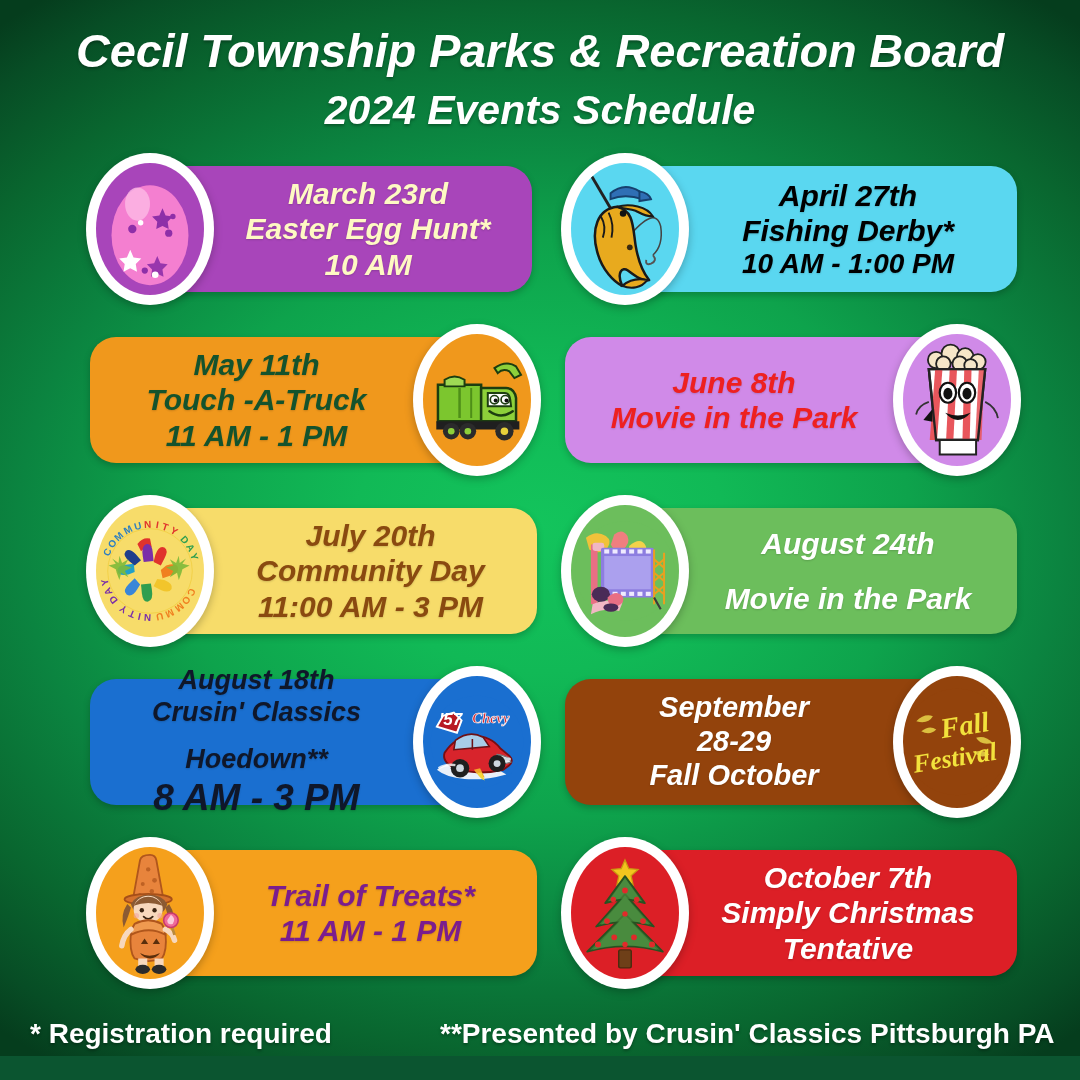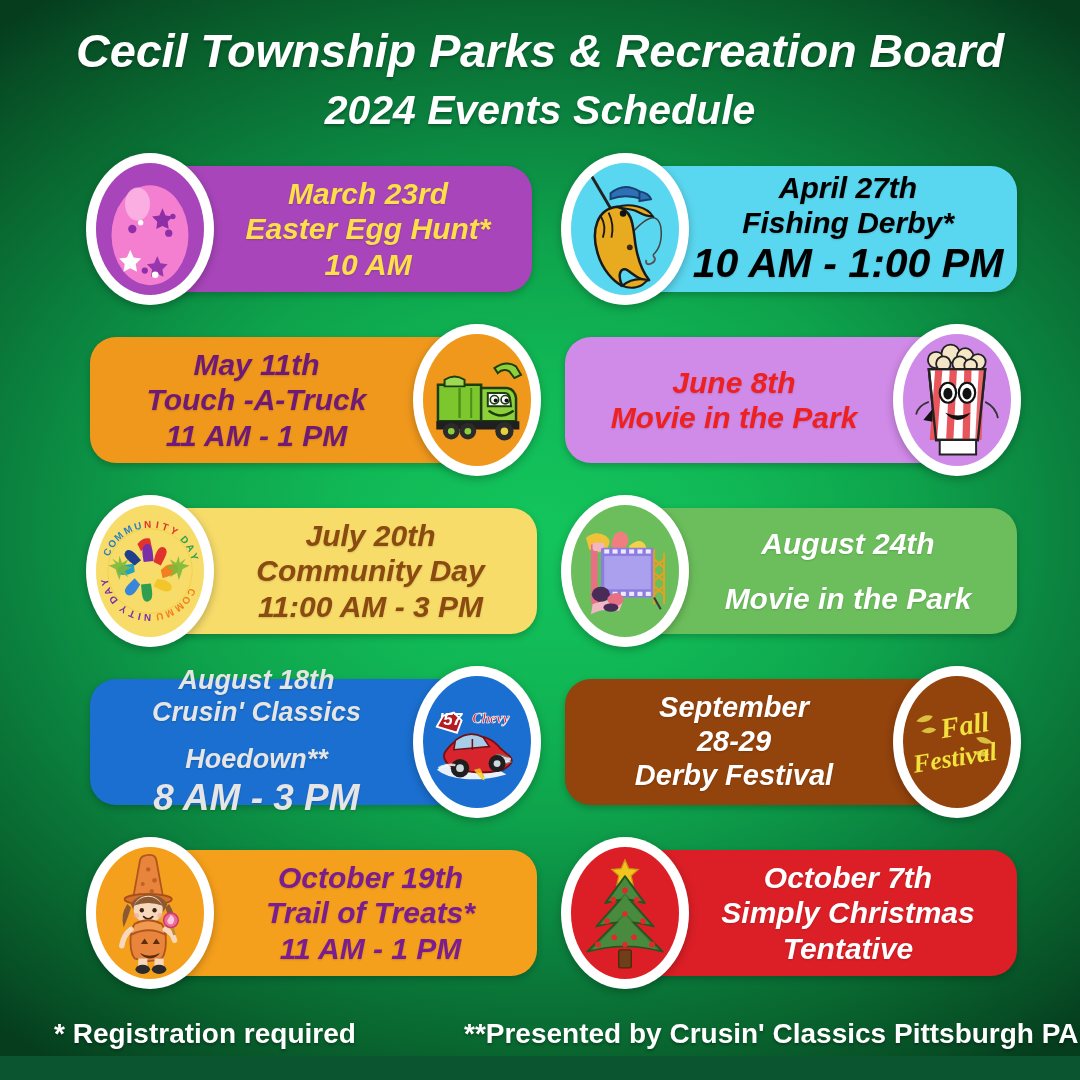--- a/index.html
+++ b/index.html
@@ -74,21 +74,20 @@
   .icon-right .pill{margin-right:62px;padding-right:78px;padding-left:26px;}
 
   
   .footer{
     position:absolute;left:0;right:0;bottom:22px;
     display:flex;align-items:center;
   }
   .foot-note{
     color:#ffffff;font-weight:bold;font-size:28px;white-space:nowrap;
     text-shadow:0 2px 3px rgba(0,0,0,.30);
-    margin-left:24px;
   }
   .foot-left{position:absolute;left:30px;}
   .foot-right{position:absolute;left:440px;}
 </style>
 </head>
 <body>
 
 <div class="poster">
 
   <div class="header">
@@ -113,21 +112,21 @@
                   <circle cx="72" cy="48" r="2.6"></circle>
     </g>
     <g fill="#ffffff">
       <path d="M31 80l3.2 7.4 7.4 1-5.3 5.3 1.2 7.3-6.5-3.3-6.5 3.3 1.2-7.3-5.3-5.3 7.4-1z"></path>
       <circle cx="55" cy="104" r="3.2"></circle>
                   <circle cx="41" cy="54" r="2.6"></circle>
     </g>
   </svg>
             </div>
           </div>
-          <div class="pill" style="background: rgb(168, 69, 186); color: #fde047; width: 380px;">
+          <div class="pill" style="background: rgb(168, 69, 186); color: #fef9c3; width: 380px;">
             <div class="ln" style="font-size: 30px;">March 23rd</div>
             <div class="ln" style="font-size: 30px;">Easter Egg Hunt*</div>
             <div class="ln" style="font-size: 30px;">10 AM</div>
           </div>
         </div>
         <div class="card right-col icon-left">
           <div class="medallion">
             <div class="inner" style="background: rgb(90, 215, 240);">
               <svg viewBox="0 0 110 130" width="106" height="128">
     <path d="M18 6 L58 74" stroke="#222" stroke-width="3" fill="none"></path>
@@ -141,27 +140,27 @@
     <circle cx="53" cy="49" r="3.4" fill="#111"></circle>
     <path d="M40 28 q14 -12 30 -2 l3 8 q-18 -6 -33 0 Z" fill="#2f6fb5" stroke="#16406e" stroke-width="2"></path>
     <path d="M70 26 q10 2 12 8 l-12 2 Z" fill="#2f6fb5" stroke="#16406e" stroke-width="2"></path>
     <circle cx="60" cy="84" r="3" fill="#3a2a10"></circle>
   </svg>
             </div>
           </div>
           <div class="pill" style="background: rgb(90, 215, 240); color: rgb(0, 0, 0); width: 390px;">
             <div class="ln" style="font-size: 30px;">April 27th</div>
             <div class="ln" style="font-size: 30px;">Fishing Derby*</div>
-            <div class="ln" style="font-size: 41px;">10 AM - 1:00 PM</div>
+            <div class="ln" style="font-size: 28px;">10 AM - 1:00 PM</div>
           </div>
         </div>
       </div>
       <div class="row">
         <div class="card left-col icon-right">
-          <div class="pill" style="background: rgb(240, 152, 28); color: #701a75; width: 385px;">
+          <div class="pill" style="background: rgb(240, 152, 28); color: #14532d; width: 385px;">
             <div class="ln" style="font-size: 30px;">May 11th</div>
             <div class="ln" style="font-size: 30px;">Touch -A-Truck</div>
             <div class="ln" style="font-size: 30px;">11 AM - 1 PM</div>
           </div>
           <div class="medallion">
             <div class="inner" style="background: rgb(240, 152, 28);">
               <svg viewBox="0 0 130 110" width="112" height="95">
     <path d="M86 16 q14 -10 26 -2 l6 10 -8 4 -6 -8 q-8 -4 -14 2 Z" fill="#8dd03a" stroke="#1c3d10" stroke-width="2.4"></path>
     <path d="M18 36 h52 v44 h-52 z" fill="#7cc62e" stroke="#1c3d10" stroke-width="3"></path>
     <path d="M26 30 q12 -8 24 0 l0 8 h-24 z" fill="#9fd954" stroke="#1c3d10" stroke-width="2.4"></path>
@@ -331,21 +330,21 @@
             </div>
           </div>
           <div class="pill" style="background: rgb(108, 190, 92); color: rgb(255, 255, 255); width: 390px; gap: 20px;">
             <div class="ln" style="font-size: 30px;">August 24th</div>
             <div class="ln" style="font-size: 30px;">Movie in the Park</div>
           </div>
         </div>
       </div>
       <div class="row">
         <div class="card left-col icon-right">
-          <div class="pill" style="background: rgb(26, 111, 208); color: #e5e5e5; width: 385px;">
+          <div class="pill" style="background: rgb(26, 111, 208); color: #0f172a; width: 385px;">
             <div class="ln" style="font-size: 27px;">August 18th</div>
             <div class="ln" style="font-size: 27px;">Crusin' Classics</div>
             <div class="ln" style="font-size: 27px; margin-top: 16px;">Hoedown**</div>
             <div class="ln" style="font-size: 37px;">8 AM - 3 PM</div>
           </div>
           <div class="medallion">
             <div class="inner" style="background: rgb(26, 111, 208);">
               <svg viewBox="0 0 140 120" width="118" height="102">
     <circle cx="70" cy="60" r="60" fill="#1a6fd0"></circle>
     <g transform="translate(8,6)">
@@ -367,21 +366,21 @@
     <path d="M70 100 q4 8 10 10 q-2 -6 -4 -10 Z" fill="#f5d63a"></path>
     <path d="M20 94 q10 -6 22 -4" stroke="#fff" stroke-width="3" fill="none" opacity=".8"></path>
   </svg>
             </div>
           </div>
         </div>
         <div class="card right-col icon-right">
           <div class="pill" style="background: rgb(147, 67, 12); color: rgb(255, 255, 255); width: 390px;">
             <div class="ln" style="font-size: 29px;">September</div>
             <div class="ln" style="font-size: 29px;">28-29</div>
-            <div class="ln" style="font-size: 29px;">Derby Festival</div>
+            <div class="ln" style="font-size: 29px;">Fall October</div>
           </div>
           <div class="medallion">
             <div class="inner" style="background: rgb(147, 67, 12);">
               <svg viewBox="0 0 130 130" width="124" height="124">
     <circle cx="65" cy="65" r="64" fill="#93430c"></circle>
     <g fill="#e8d64a" opacity=".85">
       <path d="M16 40 q10 -10 20 -6 q-6 10 -20 6 Z"></path>
       <path d="M22 52 q10 -8 18 -2 q-8 8 -18 2 Z"></path>
       <path d="M108 66 q-10 -10 -20 -6 q6 10 20 6 Z"></path>
       <path d="M104 80 q-10 -8 -18 -2 q8 8 18 2 Z"></path>
@@ -432,21 +431,20 @@
     <circle cx="78" cy="78" r="8" fill="#f06a9a" stroke="#c73b6c" stroke-width="1.8"></circle>
     <path d="M78 72 q6 4 2 10 q-6 2 -6 -4" fill="#fff" opacity=".65"></path>
     <path d="M42 120 v10 h10 v-10 z" fill="#f7d8bd"></path>
     <path d="M60 120 v10 h10 v-10 z" fill="#f7d8bd"></path>
     <ellipse cx="47" cy="132" rx="8" ry="5" fill="#2b2b2b"></ellipse>
     <ellipse cx="65" cy="132" rx="8" ry="5" fill="#2b2b2b"></ellipse>
   </svg>
             </div>
           </div>
           <div class="pill" style="background: rgb(245, 160, 28); color: rgb(123, 29, 142); width: 385px;">
-            <div class="ln" style="font-size: 30px;">October 19th</div>
             <div class="ln" style="font-size: 30px;">Trail of Treats*</div>
             <div class="ln" style="font-size: 30px;">11 AM - 1 PM</div>
           </div>
         </div>
         <div class="card right-col icon-left">
           <div class="medallion">
             <div class="inner" style="background: rgb(220, 31, 38);">
               <svg viewBox="0 0 120 130" width="112" height="122">
     <path d="M60 6 l4.2 9.6 10.4 1 -7.8 7 2.2 10.2 -9 -5.4 -9 5.4 2.2 -10.2 -7.8 -7 10.4 -1 z" fill="#f2c51e" stroke="#c99a10" stroke-width="1.4"></path>
     <g fill="#3c7a35" stroke="#275221" stroke-width="2" stroke-linejoin="round">

